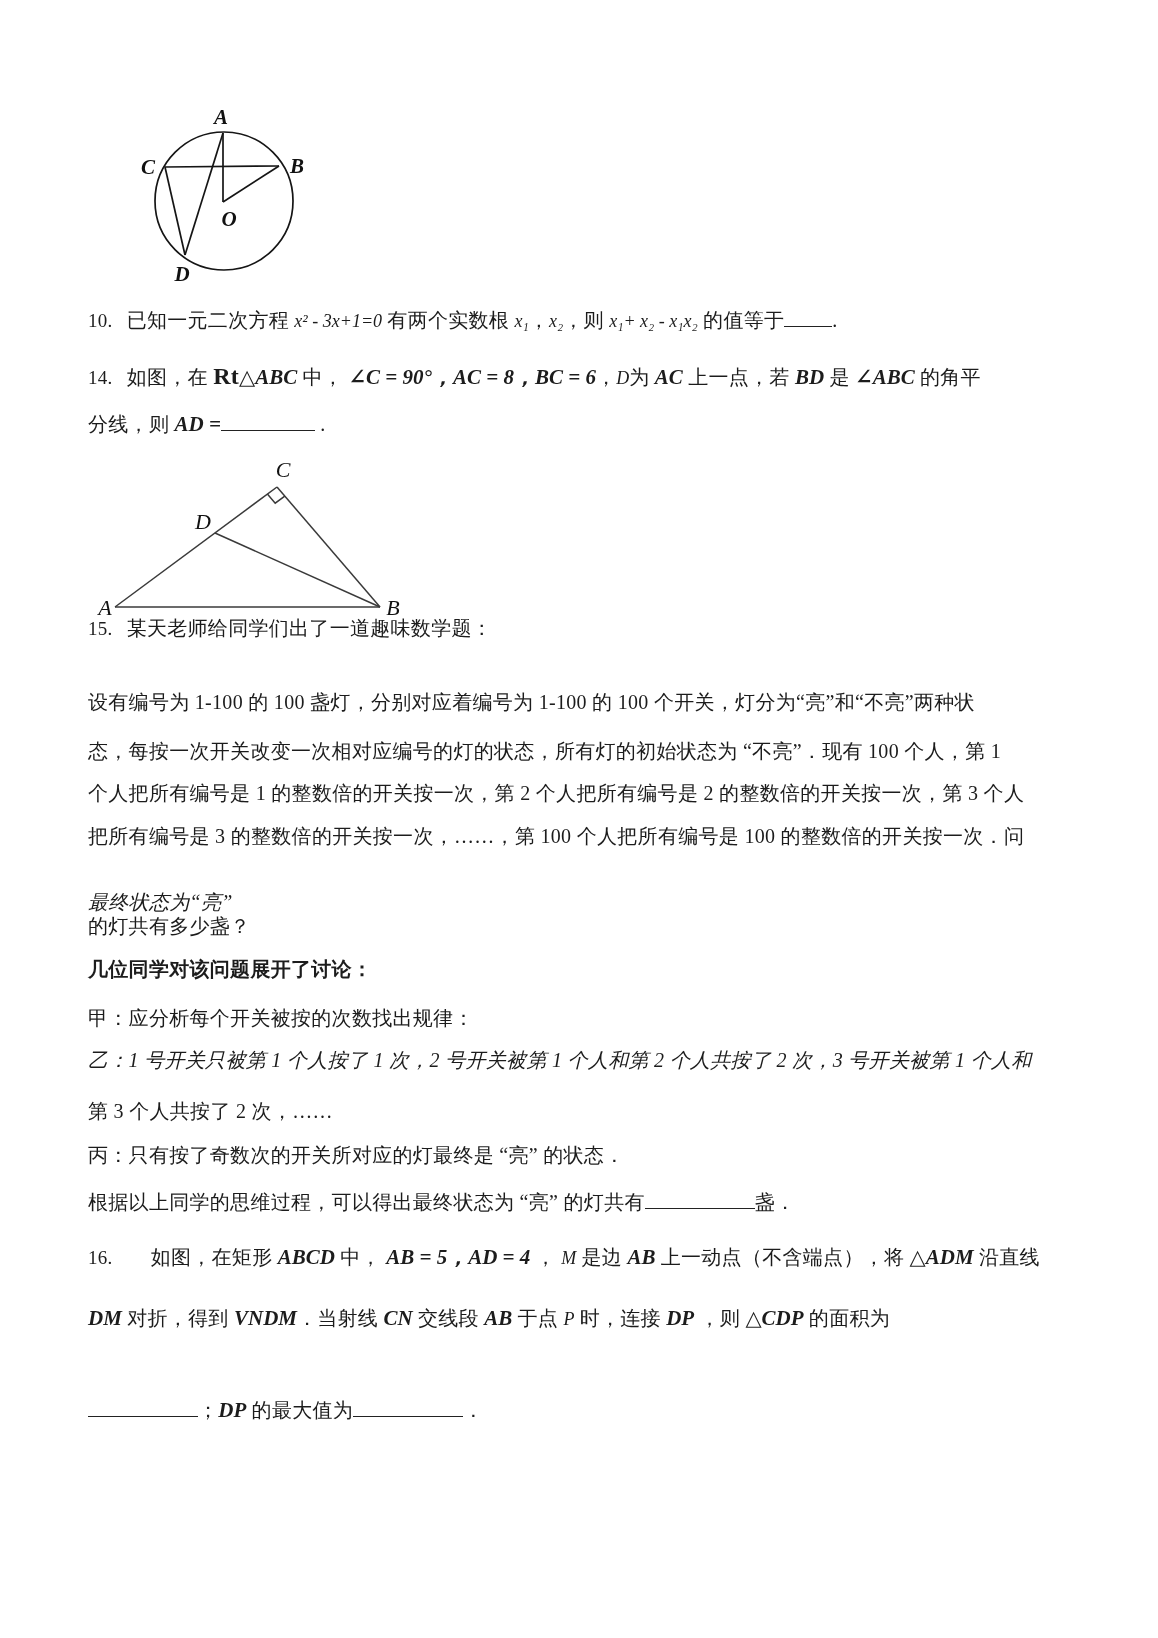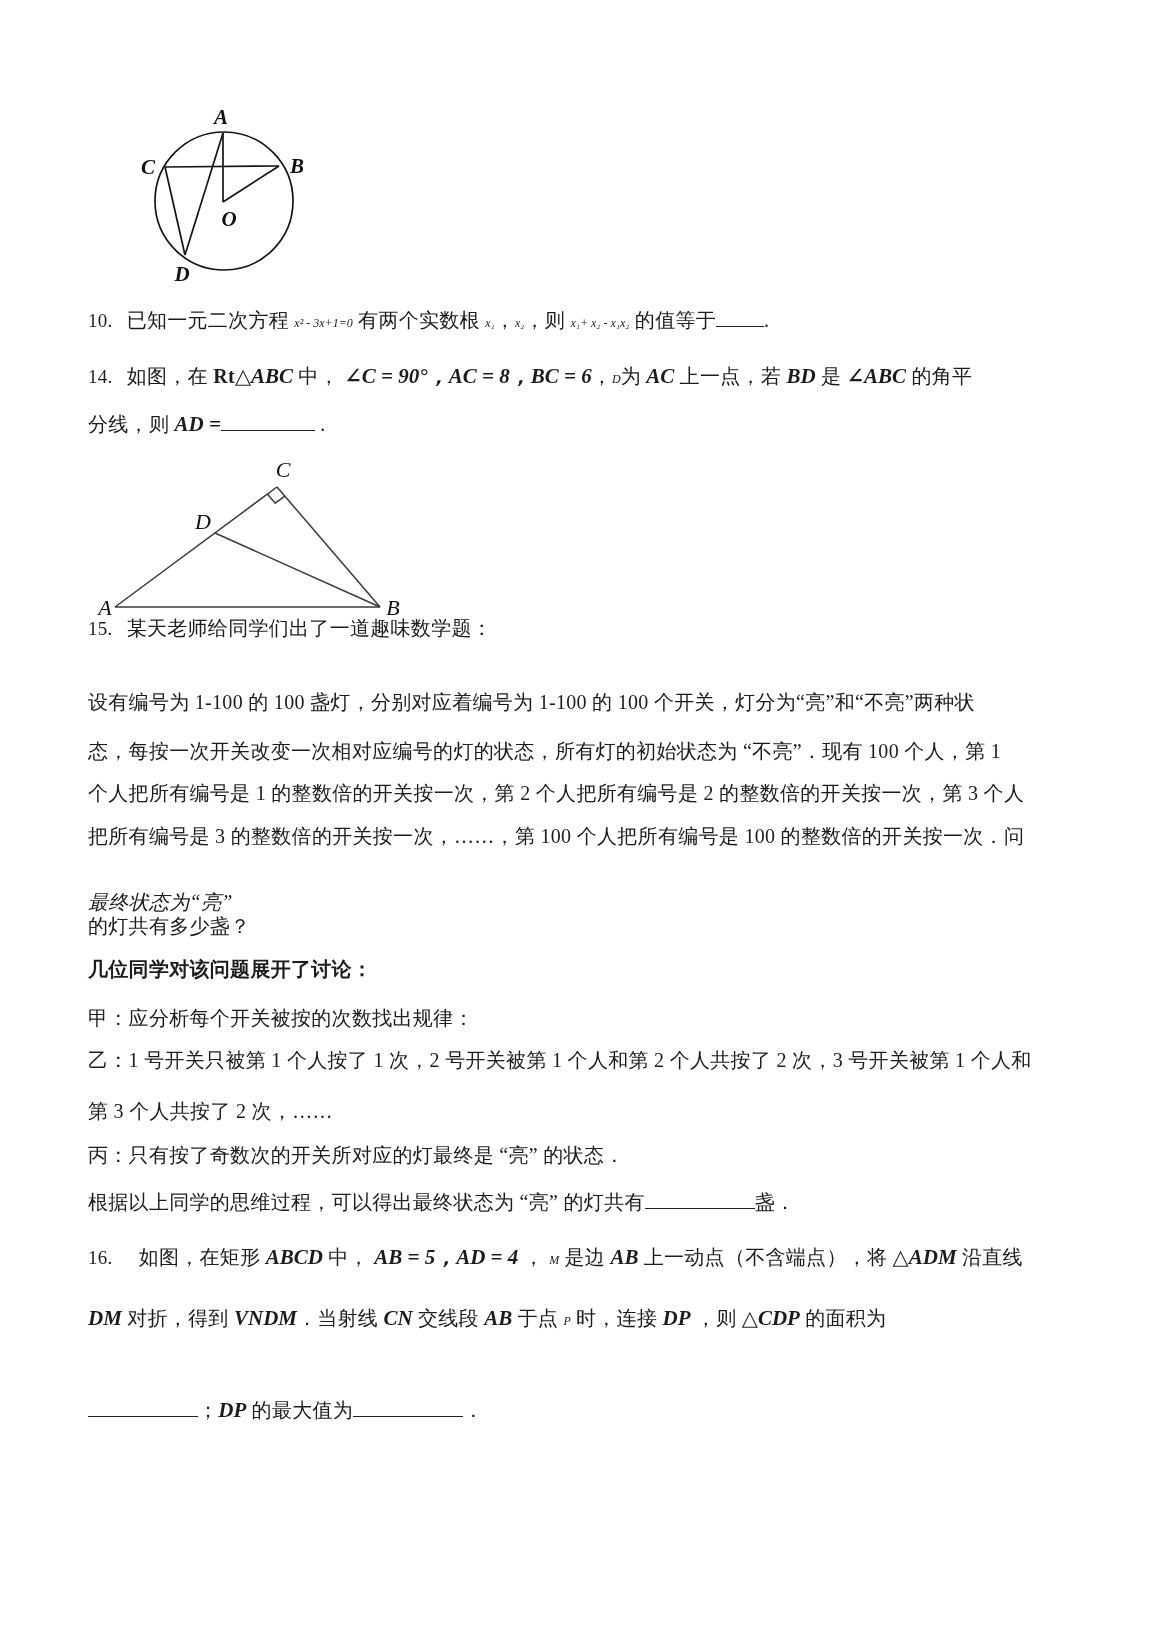--- a/index.html
+++ b/index.html
@@ -13,38 +13,38 @@
   }
   .line{
     position:absolute;
     left:88px;
     white-space:nowrap;
     font-size:20px;
     line-height:28px;
     letter-spacing:0.3px;
   }
   .num{display:inline-block;margin-right:14px;font-size:19px;}
-  .num-wide{margin-right:26px;}
+  .num-wide{margin-right:38px;}
   .math{
     font-family:"Liberation Serif","DejaVu Serif",serif;
     font-style:italic;
-    font-size:12px;
+    font-size:18px;
     letter-spacing:0;
   }
   .mathb{
     font-family:"Liberation Serif","DejaVu Serif",serif;
     font-style:italic;
     font-weight:bold;
     font-size:21px;
     letter-spacing:0;
   }
   .mathup{
     font-family:"Liberation Serif","DejaVu Serif",serif;
     font-weight:bold;
-    font-size:20px;
+    font-size:24px;
   }
   .blank{
     display:inline-block;
     border-bottom:1.6px solid #222222;
     height:14px;
     vertical-align:baseline;
   }
   .w48{width:48px;}
   .w94{width:94px;}
   .w110{width:110px;}
@@ -110,21 +110,21 @@
   <span class="num">15.</span><span>某天老师给同学们出了一道趣味数学题：</span>
 </div>
 <div class="line" style="top:688px;"><span>设有编号为 1-100 的 100 盏灯，分别对应着编号为 1-100 的 100 个开关，灯分为“亮”和“不亮”两种状</span></div>
 <div class="line" style="top:737px;"><span>态，每按一次开关改变一次相对应编号的灯的状态，所有灯的初始状态为 “不亮”．现有 100 个人，第 1</span></div>
 <div class="line" style="top:779px;"><span>个人把所有编号是 1 的整数倍的开关按一次，第 2 个人把所有编号是 2 的整数倍的开关按一次，第 3 个人</span></div>
 <div class="line" style="top:822px;"><span>把所有编号是 3 的整数倍的开关按一次，……，第 100 个人把所有编号是 100 的整数倍的开关按一次．问</span></div>
 <div class="line" style="top:888px;font-style:italic;"><span>最终状态为“亮”</span></div>
 <div class="line" style="top:912px;"><span>的灯共有多少盏？</span></div>
 <div class="line" style="top:955px;font-weight:bold;"><span>几位同学对该问题展开了讨论：</span></div>
 <div class="line" style="top:1004px;"><span>甲：应分析每个开关被按的次数找出规律：</span></div>
-<div class="line" style="top:1046px;"><span>乙：1 号开关只被第 1 个人按了 1 次，2 号开关被第 1 个人和第 2 个人共按了 2 次，3 号开关被第 1 个人和</span></div>
+<div class="line" style="top:1046px;font-style:italic;"><span>乙：1 号开关只被第 1 个人按了 1 次，2 号开关被第 1 个人和第 2 个人共按了 2 次，3 号开关被第 1 个人和</span></div>
 <div class="line" style="top:1097px;"><span>第 3 个人共按了 2 次，……</span></div>
 <div class="line" style="top:1141px;"><span>丙：只有按了奇数次的开关所对应的灯最终是 “亮” 的状态．</span></div>
 <div class="line" style="top:1188px;">
   <span>根据以上同学的思维过程，可以得出最终状态为 “亮” 的灯共有</span><span class="blank w110"></span><span>盏．</span>
 </div>
 
 <div class="line" style="top:1243px;">
   <span class="num num-wide">16.</span><span>如图，在矩形 </span><span class="mathb">ABCD</span><span> 中， </span><span class="mathb">AB = 5，AD = 4</span><span> ， </span><span class="math">M</span><span> 是边 </span><span class="mathb">AB</span><span> 上一动点（不含端点），将 </span><span class="mathb">△ADM</span><span> 沿直线</span>
 </div>
 <div class="line" style="top:1304px;">

